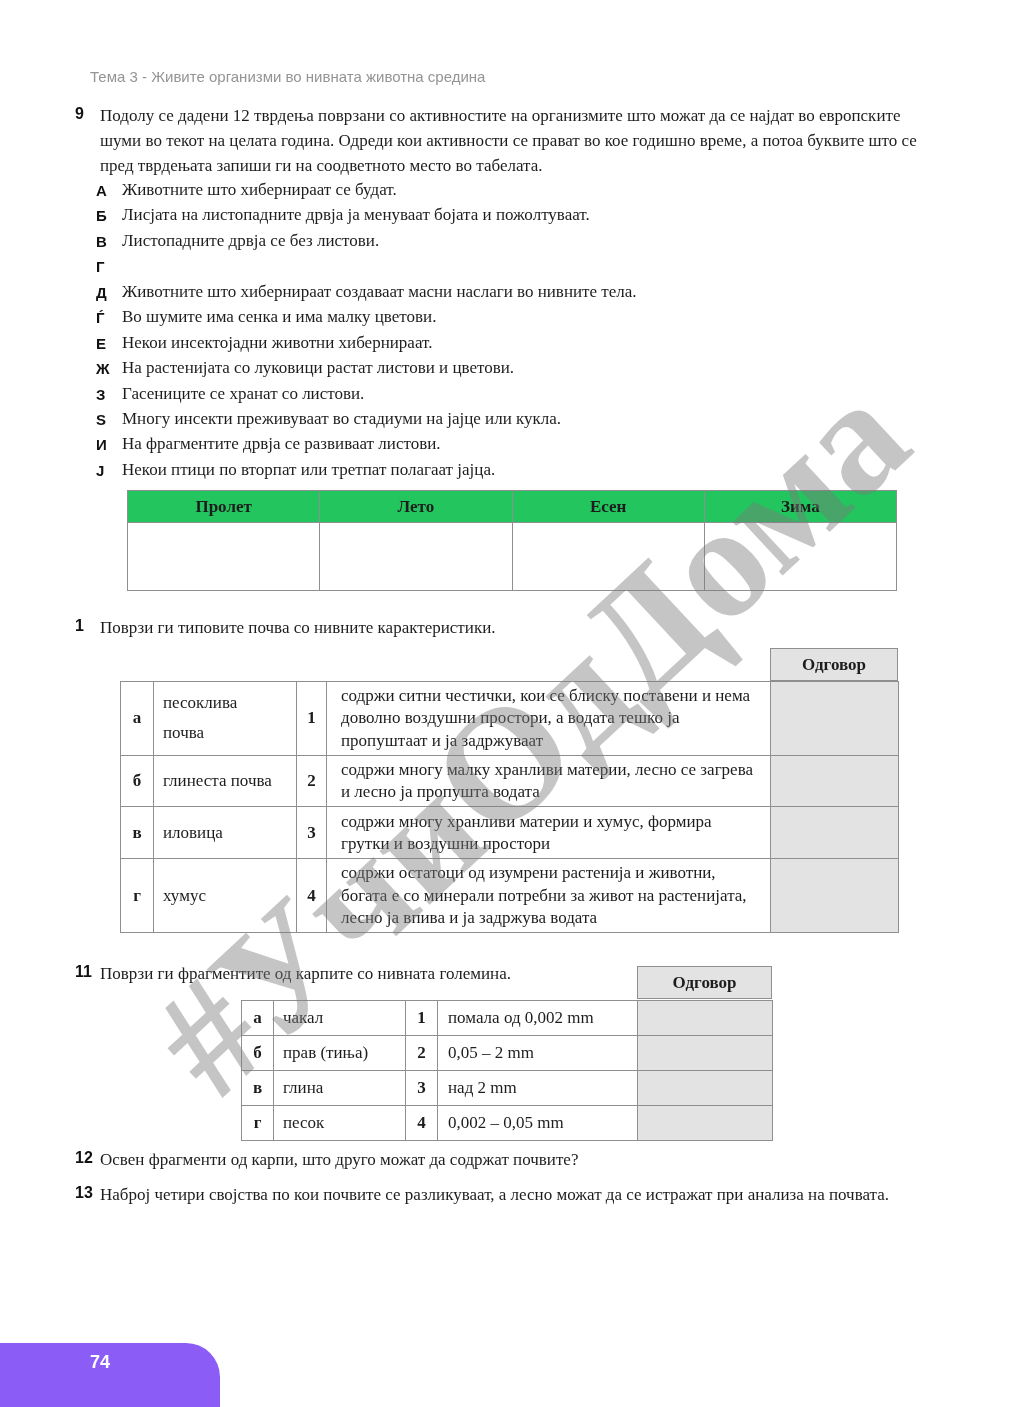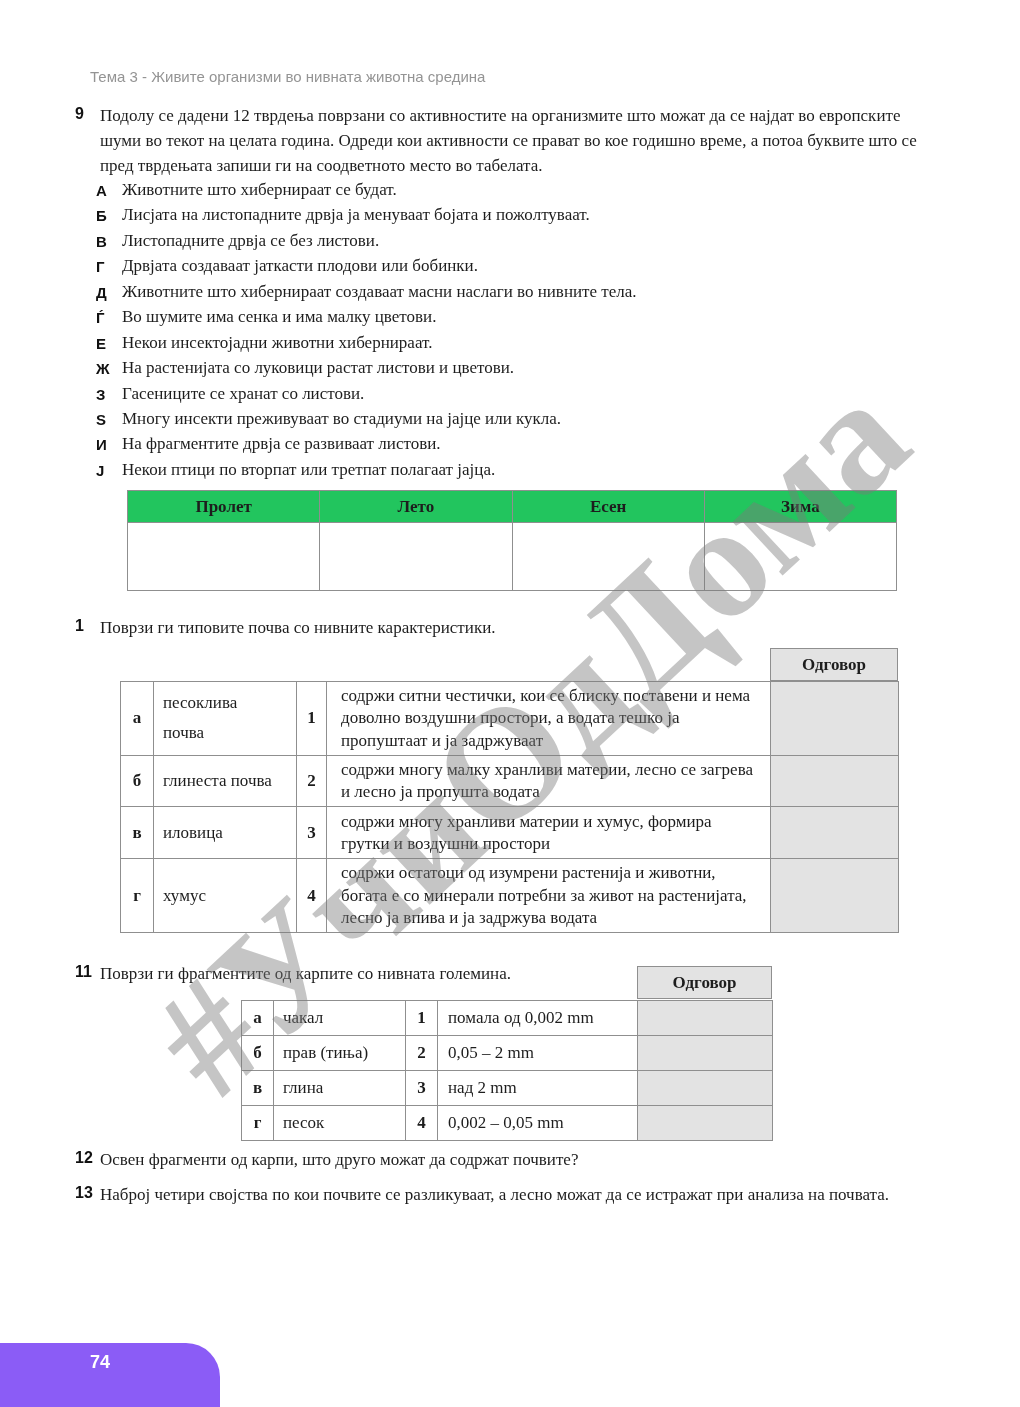--- a/index.html
+++ b/index.html
@@ -103,21 +103,20 @@
     <div class="stmt">
         <span class="stmt-letter">Б</span>
         <span class="stmt-text">Лисјата на листопадните дрвја ја менуваат бојата и пожолтуваат.</span>
       </div>
     <div class="stmt">
         <span class="stmt-letter">В</span>
         <span class="stmt-text">Листопадните дрвја се без листови.</span>
       </div>
     <div class="stmt">
         <span class="stmt-letter">Г</span>
-        <span class="stmt-text">Дрвјата создаваат јаткасти плодови или бобинки.</span>
       </div>
     <div class="stmt">
         <span class="stmt-letter">Д</span>
         <span class="stmt-text">Животните што хибернираат создаваат масни наслаги во нивните тела.</span>
       </div>
     <div class="stmt">
         <span class="stmt-letter">Ѓ</span>
         <span class="stmt-text">Во шумите има сенка и има малку цветови.</span>
       </div>
     <div class="stmt">

